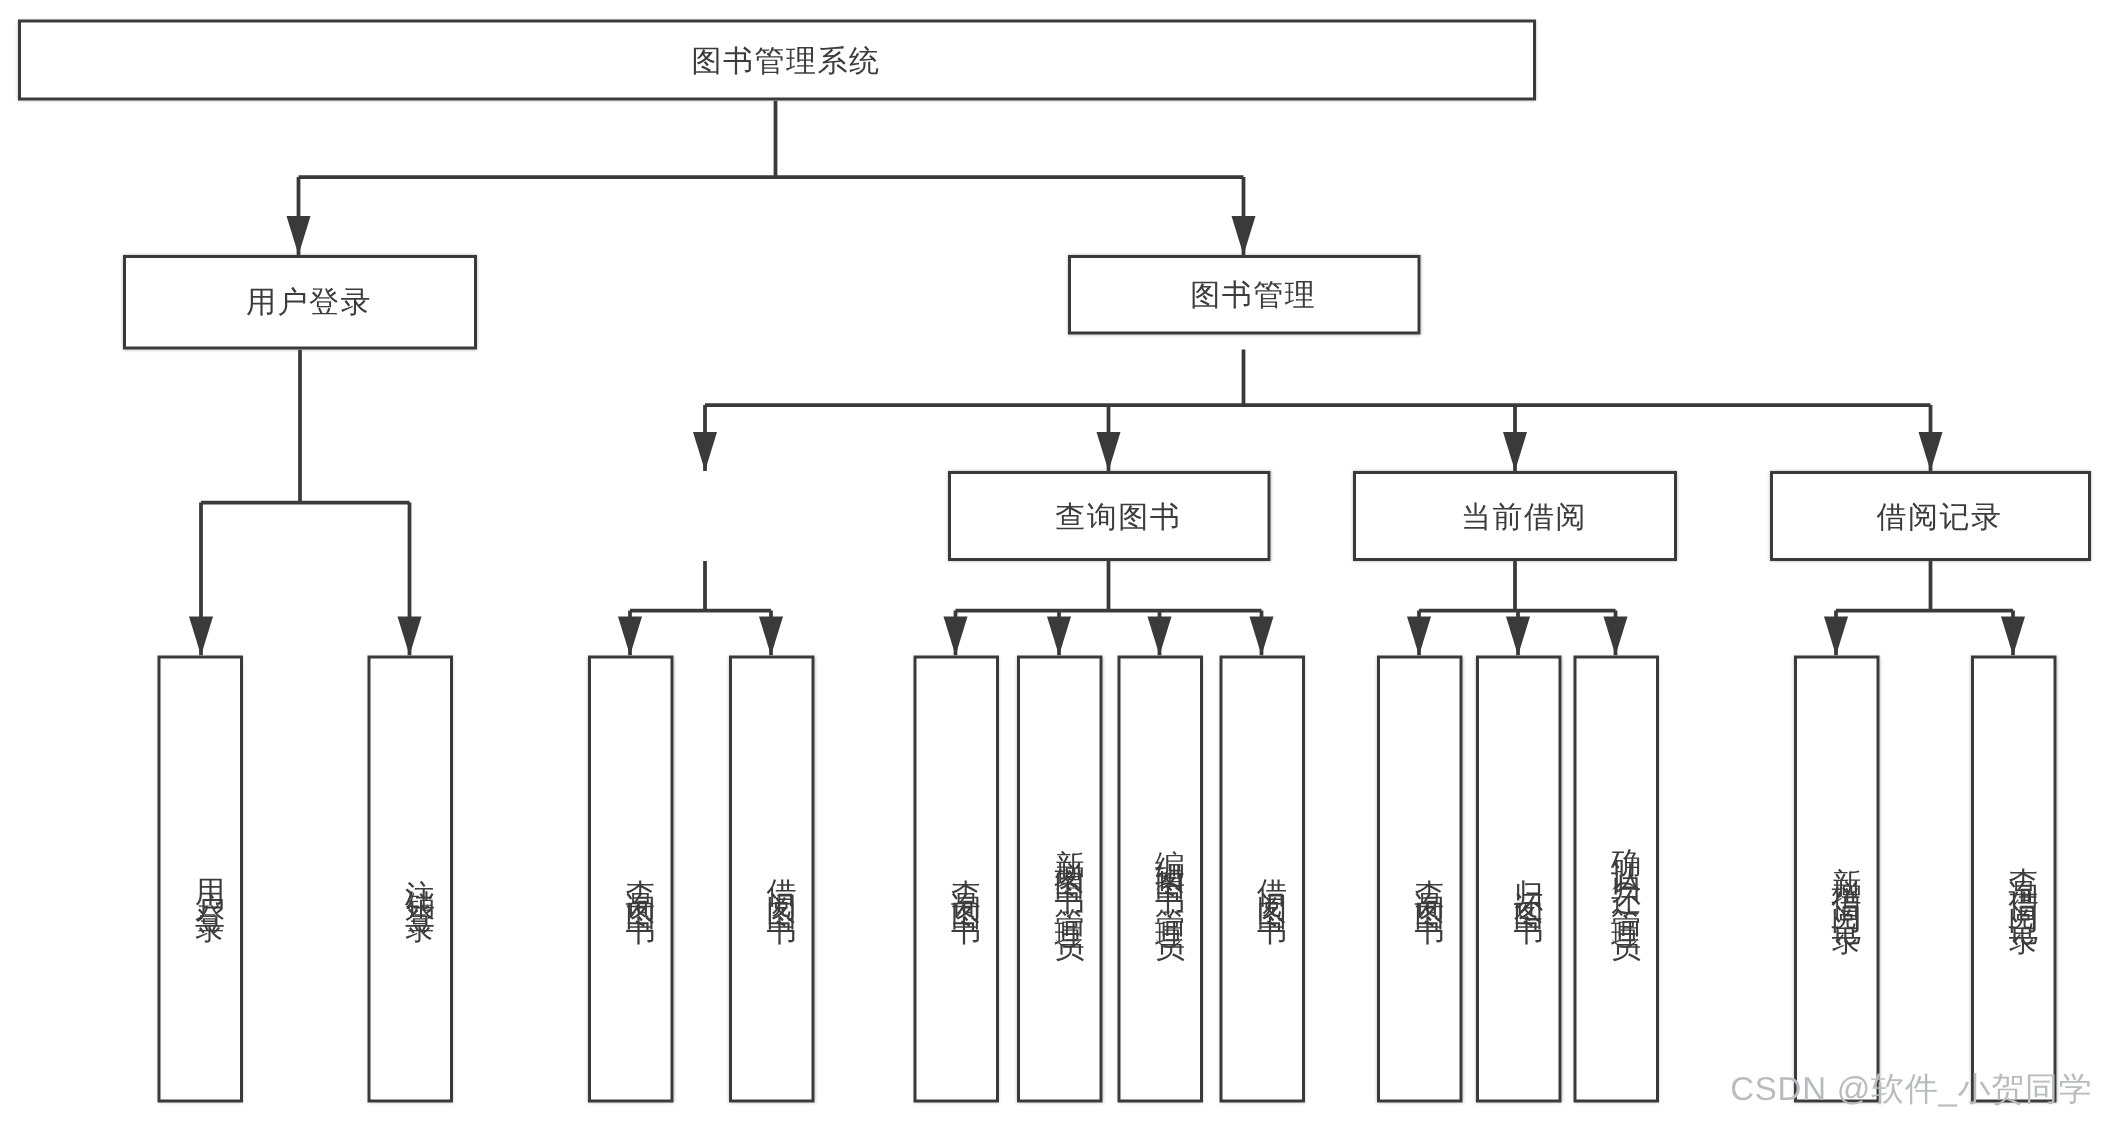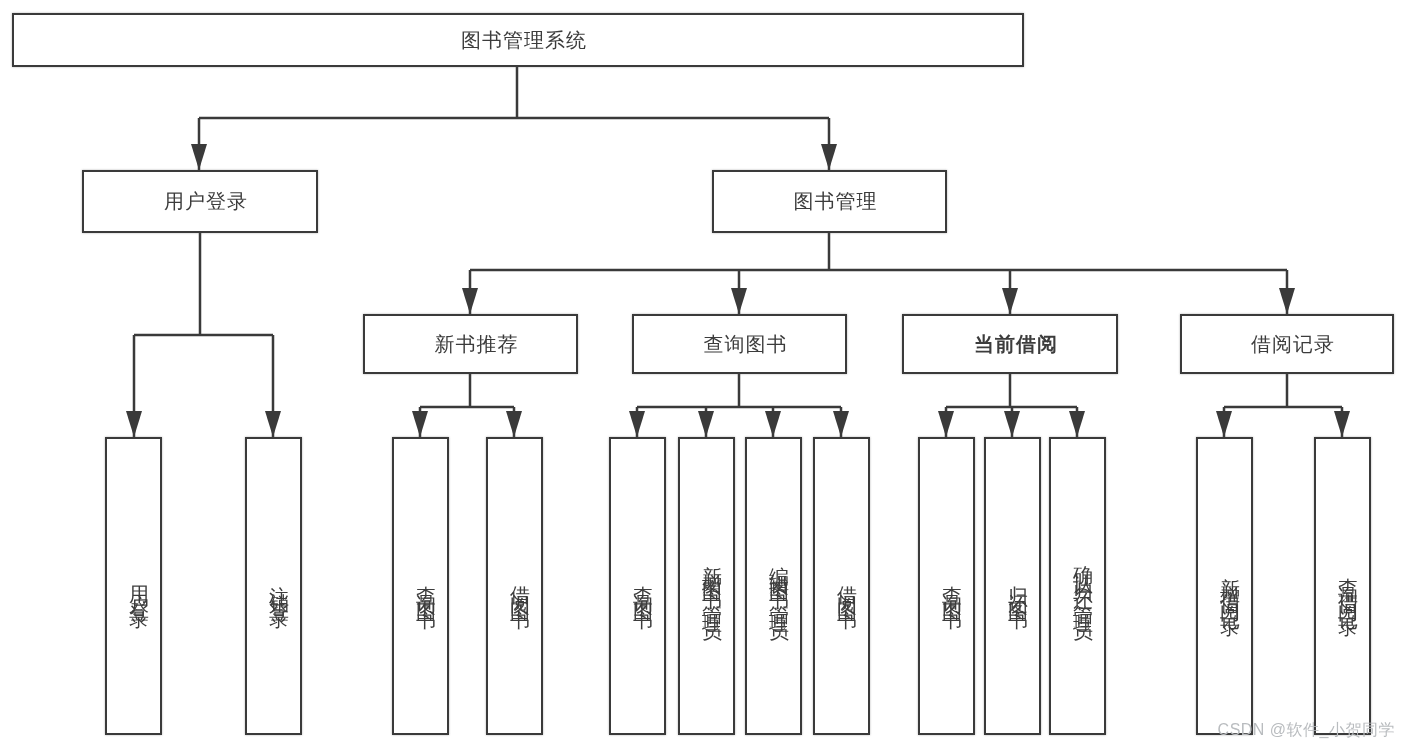--- a/index.html
+++ b/index.html
@@ -28,21 +28,21 @@
     writing-mode:vertical-rl;
     text-orientation:mixed;
     letter-spacing:8px;
     line-height:1;
     font-size:20px;
   }
   .watermark{
     position:absolute;
     right:10px;bottom:6px;
     color:#b9bcbf;
-    font-size:16px;
+    font-size:22px;
     letter-spacing:0.5px;
     white-space:nowrap;
   }
 </style>
 </head>
 <body>
 
 <div class="canvas">
 
   <svg class="connectors" viewBox="0 0 1405 747" xmlns="http://www.w3.org/2000/svg">
@@ -85,31 +85,28 @@
     </g>
   </svg>
 
   <div class="node" style="left:12px;top:13px;width:1012px;height:54px;">
     <span>图书管理系统</span>
   </div>
 
   <div class="node" style="left:82px;top:170px;width:236px;height:63px;">
     <span>用户登录</span>
   </div>
-  <div class="node" style="left:712px;top:170px;width:235px;height:63px;">
+  <div class="node" style="left:712px;top:170px;width:235px;height:53px;">
     <span>图书管理</span>
   </div>
 
-  <div class="node" style="left:363px;top:314px;width:215px;height:60px;">
-    <span>新书推荐</span>
-  </div>
   <div class="node" style="left:632px;top:314px;width:215px;height:60px;">
     <span>查询图书</span>
   </div>
-  <div class="node" style="left:902px;top:314px;width:216px;height:60px;font-weight:bold;">
+  <div class="node" style="left:902px;top:314px;width:216px;height:60px;">
     <span>当前借阅</span>
   </div>
   <div class="node" style="left:1180px;top:314px;width:214px;height:60px;">
     <span>借阅记录</span>
   </div>
 
   <div class="node vnode" style="left:105px;top:437px;width:57px;height:298px;">
     <span>用户登录</span>
   </div>
   <div class="node vnode" style="left:245px;top:437px;width:57px;height:298px;">

